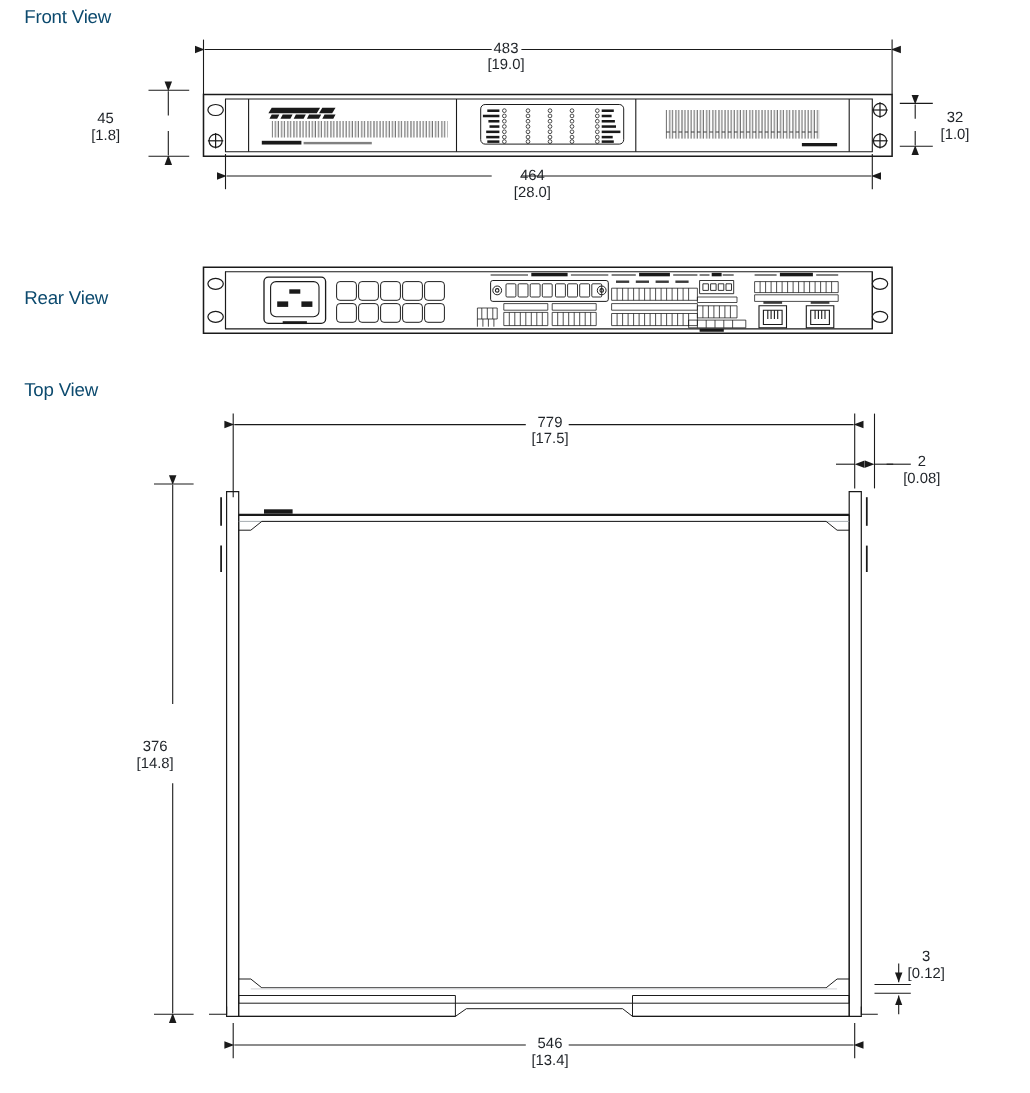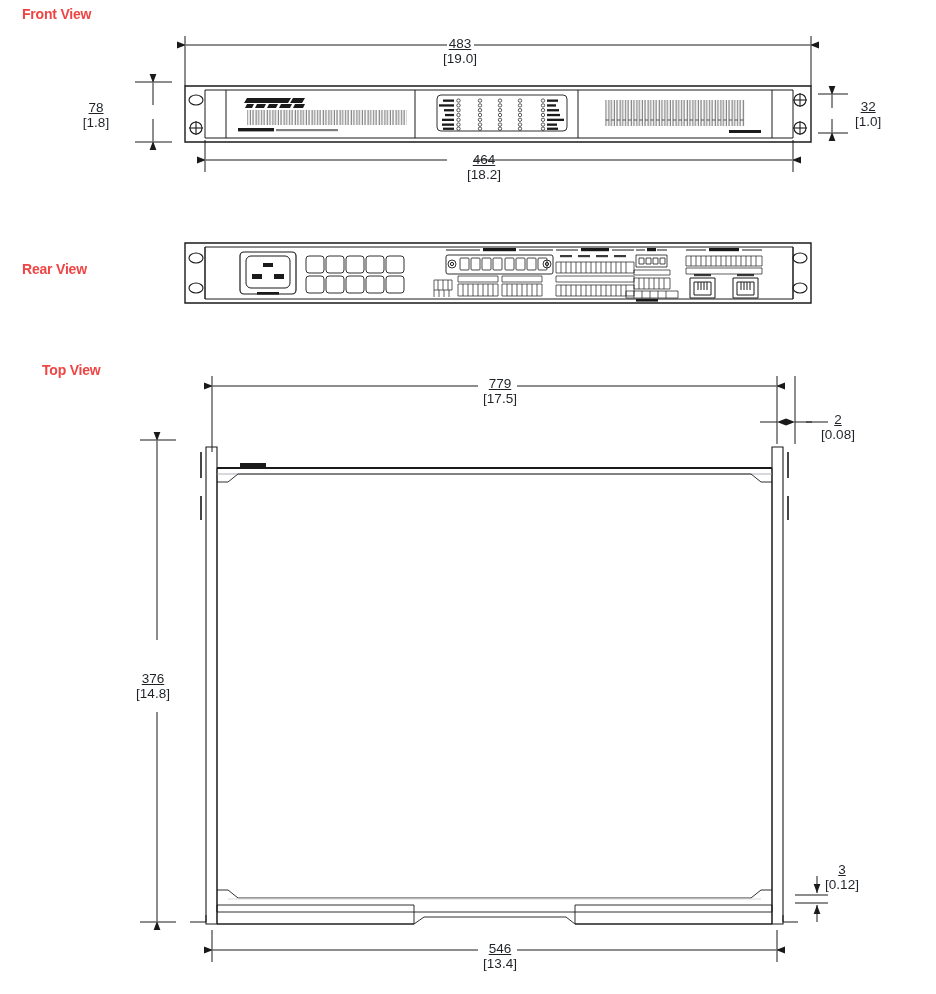--- a/index.html
+++ b/index.html
@@ -15,39 +15,39 @@
     font-family: "Liberation Sans", sans-serif;
     color: #1a1a1a;
     overflow: hidden;
   }
   .sheet {
     position: absolute;
     inset: 0;
   }
   .view-title {
     position: absolute;
-    font-size: 14px;
-    font-weight: bold;
+    font-size: 17px;
+    font-weight: normal;
     letter-spacing: -0.2px;
-    color: #ef4444;
+    color: #0c4a6e;
     white-space: nowrap;
   }
   #front-view-title { left: 22px; top: 6px; }
   #rear-view-title  { left: 22px; top: 213px; margin-top: 48px; }
-  #top-view-title   { left: 22px; top: 362px; margin-left: 20px; }
+  #top-view-title   { left: 22px; top: 345px; }
 
   .dim-label {
     position: absolute;
     font-size: 13.5px;
     line-height: 15px;
     color: #1f2328;
     text-align: center;
     white-space: nowrap;
   }
-  .dim-label .mm { display: block; text-decoration: underline; }
+  .dim-label .mm { display: block; }
   .dim-label .inch { display: block; }
 
   svg.overlay {
     position: absolute;
     left: 0;
     top: 0;
     width: 936px;
     height: 994px;
     pointer-events: none;
   }
@@ -61,40 +61,40 @@
   <div class="view-title" id="front-view-title">Front View</div>
   <div class="view-title" id="rear-view-title">Rear View</div>
   <div class="view-title" id="top-view-title">Top View</div>
 
   <div class="dim-label" style="left:460px; top:36px; transform:translateX(-50%);">
     <span class="mm">483</span>
     <span class="inch">[19.0]</span>
   </div>
   <div class="dim-label" style="left:484px; top:152px; transform:translateX(-50%);">
     <span class="mm">464</span>
-    <span class="inch">[18.2]</span>
+    <span class="inch">[28.0]</span>
   </div>
   <div class="dim-label" style="left:96px; top:100px; transform:translateX(-50%);">
-    <span class="mm">78</span>
+    <span class="mm">45</span>
     <span class="inch">[1.8]</span>
   </div>
   <div class="dim-label" style="left:855px; top:99px;">
     <span class="mm">32</span>
     <span class="inch">[1.0]</span>
   </div>
 
   <div class="dim-label" style="left:500px; top:376px; transform:translateX(-50%);">
     <span class="mm">779</span>
     <span class="inch">[17.5]</span>
   </div>
   <div class="dim-label" style="left:500px; top:941px; transform:translateX(-50%);">
     <span class="mm">546</span>
     <span class="inch">[13.4]</span>
   </div>
-  <div class="dim-label" style="left:153px; top:671px; transform:translateX(-50%);">
+  <div class="dim-label" style="left:141px; top:671px; transform:translateX(-50%);">
     <span class="mm">376</span>
     <span class="inch">[14.8]</span>
   </div>
   <div class="dim-label" style="left:838px; top:412px; transform:translateX(-50%);">
     <span class="mm">2</span>
     <span class="inch">[0.08]</span>
   </div>
   <div class="dim-label" style="left:842px; top:862px; transform:translateX(-50%);">
     <span class="mm">3</span>
     <span class="inch">[0.12]</span>

